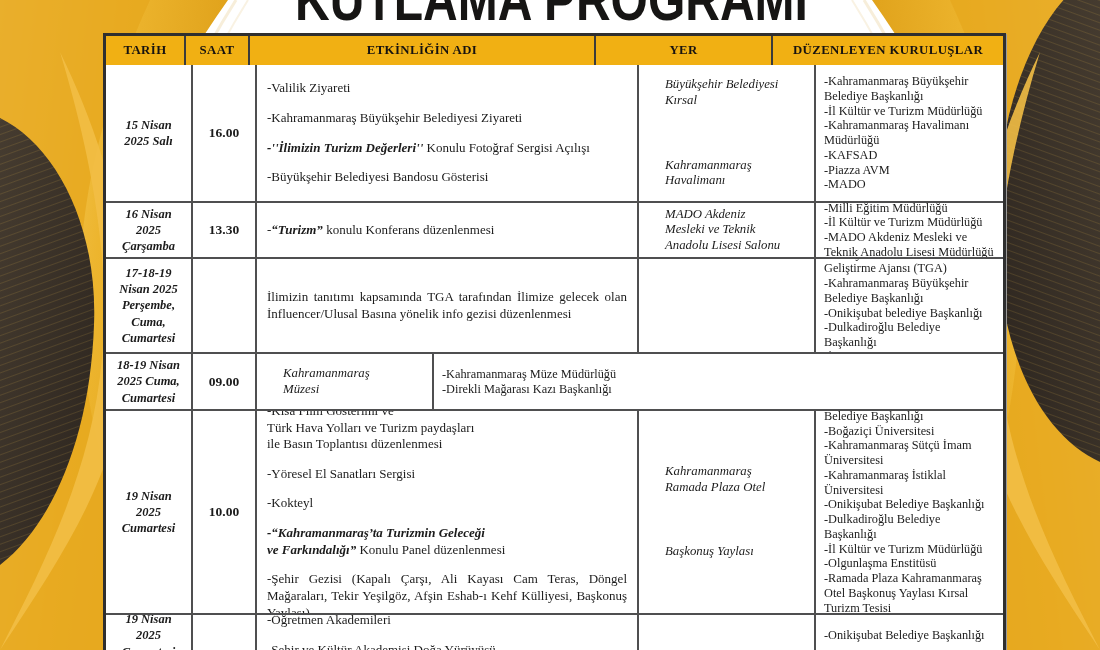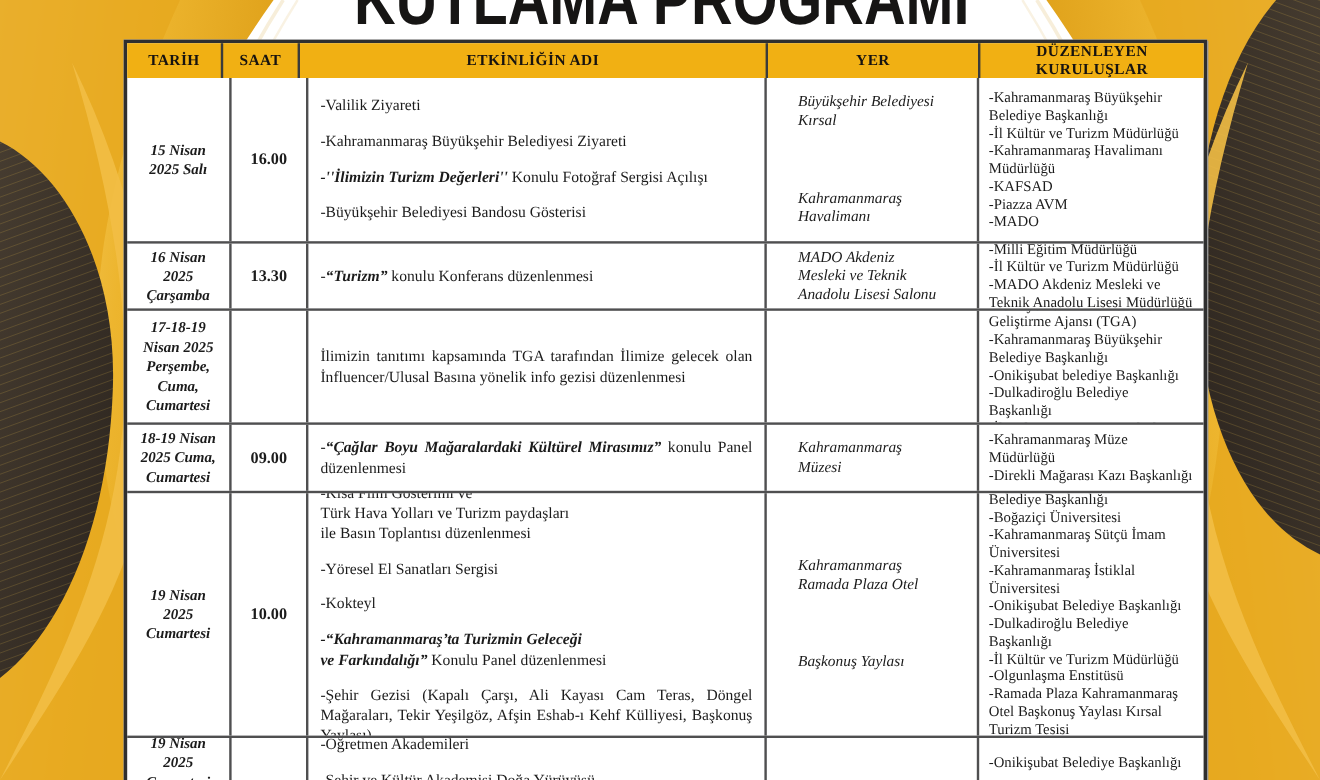--- a/index.html
+++ b/index.html
@@ -37,21 +37,21 @@
     padding:8px 10px;font-size:12.8px;line-height:1.22;gap:17px;}
   .c-orgs{flex:1;display:flex;flex-direction:column;justify-content:center;
     padding:5px 8px;font-size:12.3px;line-height:1.2;}
   .t-head{background:#F1B013;}
   .t-head .hcell{
     display:flex;align-items:center;justify-content:center;
     font-weight:bold;font-size:12.8px;letter-spacing:0.4px;color:#171310;
     height:29px;border-left:2px solid #3b3b3b;box-sizing:border-box;text-align:center;
   }
   .t-head .hcell:first-child{border-left:none;}
-  .h-date{width:78px;}.h-time{width:64px;}.h-events{width:390px;}.h-venues{width:177px;}.h-orgs{flex:1;}
+  .h-date{width:78px;}.h-time{width:64px;}.h-events{width:346px;}.h-venues{width:177px;}.h-orgs{flex:1;}
   .event-line{margin:0 0 13px 0;text-align:justify;white-space:pre-line;}
   .event-line:last-child{margin-bottom:0;}
   .event-line .bi{font-weight:bold;font-style:italic;}
   .venue-line{margin:16px;font-style:italic;}
   .organizer-line{margin:0;}
 </style>
 </head>
 <body>
 
 <svg class="bg-svg" viewBox="0 0 1100 650" xmlns="http://www.w3.org/2000/svg">
@@ -165,23 +165,20 @@
           <div class="organizer-line">-Dulkadiroğlu Belediye Başkanlığı</div>
           <div class="organizer-line">-İl Kültür ve Turizm Müdürlüğü</div>
         </div>
   </div>
 
   <div class="t-row" style="height: 55px;">
     <div class="cell c-date">18-19 Nisan
 2025 Cuma,
 Cumartesi</div>
     <div class="cell c-time">09.00</div>
-    <div class="cell c-events">
-          <p class="event-line"><span>-</span><span class="bi">“Çağlar Boyu Mağaralardaki Kültürel Mirasımız”</span><span> konulu Panel düzenlenmesi</span></p>
-        </div>
     <div class="cell c-venues">
           <p class="venue-line">Kahramanmaraş Müzesi</p>
         </div>
     <div class="cell c-orgs">
           <div class="organizer-line">-Kahramanmaraş Müze Müdürlüğü</div>
           <div class="organizer-line">-Direkli Mağarası Kazı Başkanlığı</div>
         </div>
   </div>
 
   <div class="t-row" style="height: 202px;">

